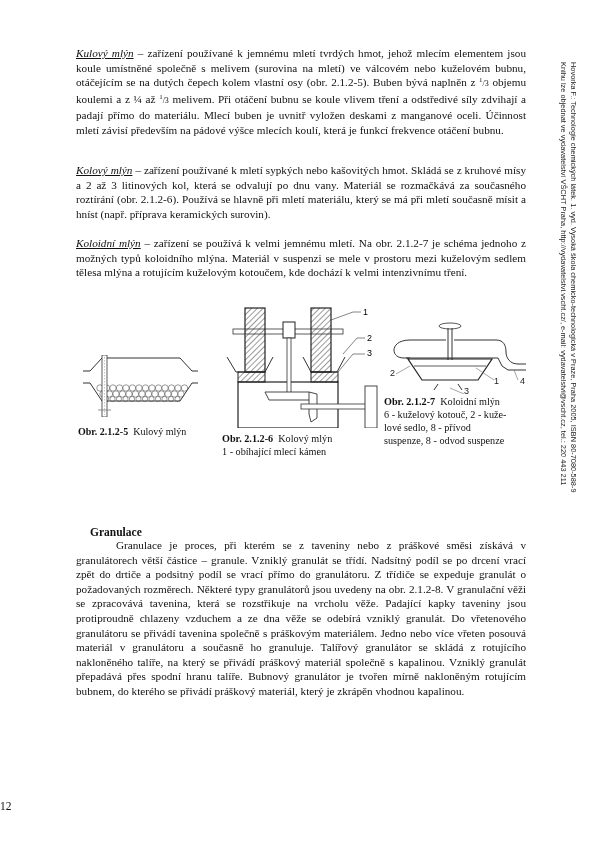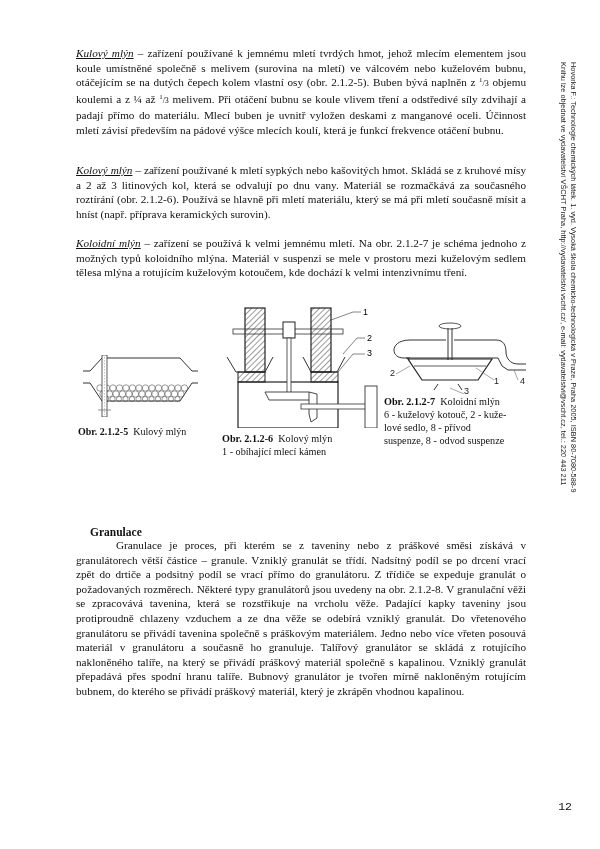--- a/index.html
+++ b/index.html
@@ -12,21 +12,21 @@
   .sub3 { font-size: 8px; }
   .sidenote { position: absolute; left: 546px; top: 62px; width: 520px; height: 32px;
               transform-origin: 0 0; transform: translate(0px, 0px) rotate(90deg) translate(0, -32px);
               font-family: "Liberation Sans", "DejaVu Sans", sans-serif; font-size: 7.4px; line-height: 10px;
               color: #222; white-space: nowrap; }
   .sidenote div { white-space: nowrap; }
   .fig { position: absolute; }
   .caption { position: absolute; font-size: 10.2px; line-height: 13px; text-align: left; }
   .caption b { font-weight: bold; }
   .heading { position: absolute; left: 76px; top: 512px; font-size: 11.5px; font-weight: bold; margin: 14px; }
-  .pagenum { position: absolute; left: 0; width: 572px; top: 800px; text-align: right; font-size: 11.5px; font-family: Liberation Mono, monospace; }
+  .pagenum { position: absolute; left: 0; width: 572px; top: 800px; text-align: left; font-size: 11.5px; }
   .indent { display: inline-block; width: 40px; }
 </style>
 </head>
 <body>
 
 <div class="sidenote">
   <div>Hovorka F.: Technologie chemických látek. 1. vyd. Vysoká škola chemicko-technologická v Praze, Praha 2005, ISBN 80-7080-588-9</div>
   <div>Knihu lze objednat ve vydavatelství VŠCHT Praha, http://vydavatelstvi.vscht.cz/, e-mail: vydavatelstvi@vscht.cz, tel.: 220 443 211</div>
 </div>
 

